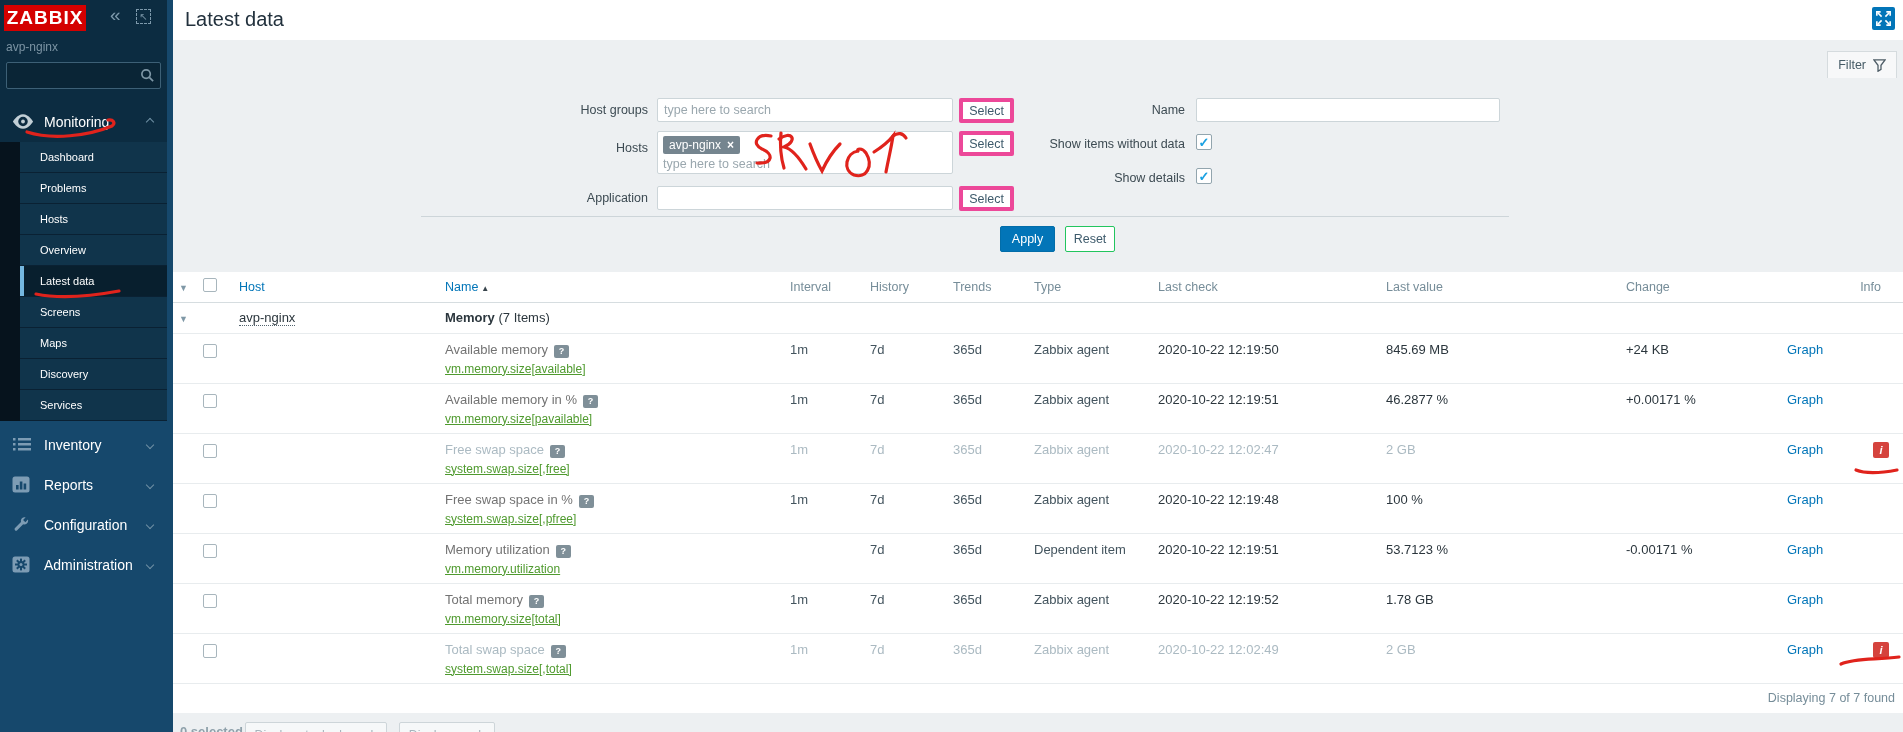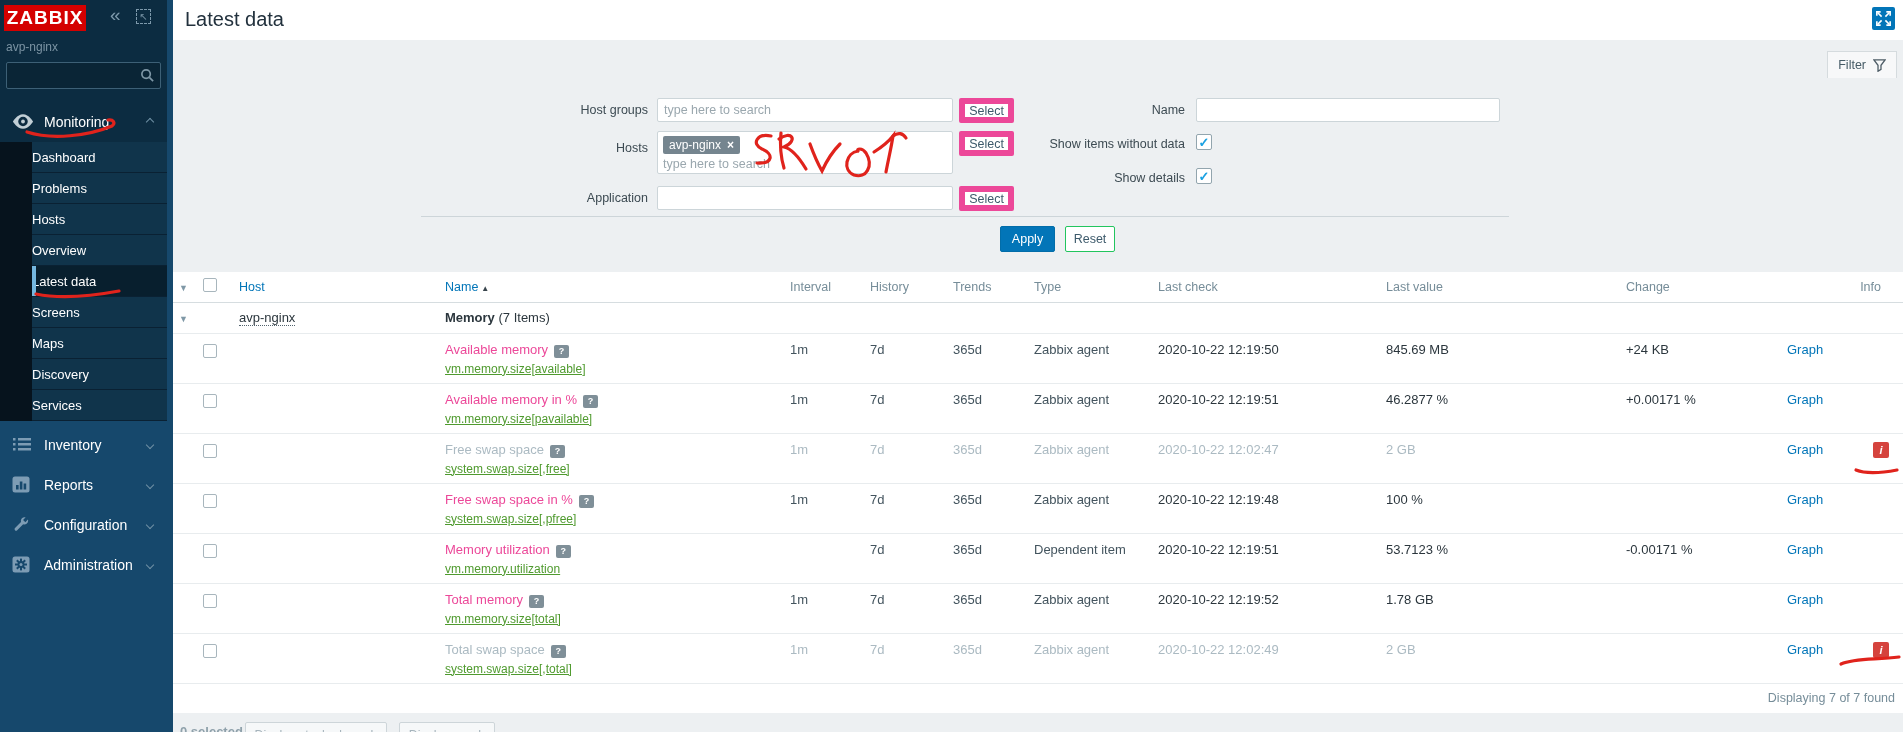--- a/index.html
+++ b/index.html
@@ -24,22 +24,22 @@
 
   .section-row { position:absolute; left:0; width:167px; height:32px; display:flex; align-items:center;
                  padding-left:12px; cursor:pointer; }
   .section-row .icon { width:24px; height:18px; margin-right:8px; flex:0 0 24px; }
   .section-label { color:#fff; font-size:14px; flex:1; }
   .chev { width:6px; height:6px; border-right:1.6px solid #6f90a5; border-bottom:1.6px solid #6f90a5; margin-right:14px; }
   .chev.up { transform:rotate(-135deg); }
   .chev.down { transform:rotate(45deg); }
 
   .submenu { position:absolute; left:0; top:142px; width:167px; background:#06131d; }
-  .subitem { margin-left:32px; height:31px; line-height:31px; background:#10344b;
-             border-bottom:1px solid #0a2133; color:#fff; font-size:13px; cursor:pointer; position:relative; }
+  .subitem { margin-left:20px; height:31px; line-height:31px; padding-left:20px; background:#10344b;
+             border-bottom:1px solid #0a2133; color:#fff; font-size:11px; cursor:pointer; position:relative; }
   .subitem.selected { background:#081f2e; }
   .subitem.selected::before { content:""; position:absolute; left:0; top:0; bottom:0; width:4px; background:#74b7e0; }
 
   .bsection { position:absolute; left:0; width:167px; height:40px; display:flex; align-items:center;
               padding-left:12px; cursor:pointer; }
   .bsection .icon { width:24px; height:18px; margin-right:8px; flex:0 0 24px; }
 
   
   .main { position:absolute; left:167px; top:0; right:0; height:732px; }
   .titlebar { position:absolute; left:0; top:0; right:0; height:40px; background:#fff; }
@@ -49,21 +49,21 @@
   .content { position:absolute; left:0; top:40px; right:0; bottom:0; background:#edf0f2; }
 
   
   .filter-tab { position:absolute; right:6px; top:11px; height:27px; padding:0 10px; background:#f7f8f9;
                 border:1px solid #d5dbde; border-bottom:none; display:flex; align-items:center; gap:7px;
                 font-size:12.5px; color:#455b66; cursor:pointer; }
   .flabel { position:absolute; width:200px; text-align:right; font-size:12.5px; color:#3c4a52; }
   .tinput { position:absolute; height:24px; background:#fff; border:1px solid #ccd5d9; border-radius:2px;
             font-size:12.5px; color:#2b363d; padding:0 6px; font-family:"Liberation Sans",sans-serif; }
   .tinput::placeholder { color:#9aa7ae; }
-  .selectbtn { position:absolute; width:55px; height:25px; background:#fff; border:6px solid #ec4899;
+  .selectbtn { position:absolute; width:55px; height:25px; background:#fff; border:4px solid #ec4899;
                border-radius:2px; font-size:12.5px; color:#3d5a6b; cursor:pointer; }
   .hostsbox { position:absolute; left:490px; top:91px; width:296px; height:43px; background:#fff;
               border:1px solid #ccd5d9; border-radius:2px; padding:3px 5px; }
   .chip { display:inline-flex; align-items:center; gap:6px; background:#75858f; color:#fff; border-radius:2px;
           font-size:12px; padding:2px 6px; }
   .chip .x { font-weight:bold; cursor:pointer; font-size:12px; }
   .hosts-ph { display:block; margin-top:3px; font-size:12.5px; color:#9aa7ae; }
   .checkbox { position:absolute; width:16px; height:16px; background:#fff; border:1px solid #92a5ae;
               border-radius:2px; cursor:pointer; text-align:center; line-height:14px; }
   .checkbox.checked::after { content:"\2713"; color:#1ba1e2; font-size:13px; font-weight:bold; }
@@ -80,21 +80,21 @@
   thead th { height:30px; vertical-align:middle; font-weight:400; font-size:12.5px; color:#768d99;
              border-bottom:1px solid #d6dde0; }
   th.link, .hostlink { color:#0275b8; }
   .hostlink { cursor:pointer; border-bottom:1px dotted #51626d; color:#2b363d; }
   .tri { color:#7f98a6; font-size:9px; cursor:pointer; }
   .sort-ic { font-size:8px; color:#38444c; margin-left:3px; }
   tr.group-row td { height:31px; vertical-align:middle; border-bottom:1px solid #e8ecee; }
   tr.irow td { height:50px; padding-top:8px; border-bottom:1px solid #e8ecee; color:#43545e; }
   tr.irow td.c-dark { color:#2b363d; }
   .nline { white-space:nowrap; }
-  .nm { color:#ec4899; }
+  .nm { color:#737373; }
   .help { display:inline-block; margin-left:6px; width:15px; height:13px; background:#7f8f98; color:#fff;
           font-size:9px; font-weight:bold; text-align:center; line-height:13px; border-radius:2px; cursor:pointer; }
   .key { display:inline-block; margin-top:4px; font-size:12px; color:#4f9a2e; text-decoration:underline; cursor:pointer; }
   .glink { color:#0275b8; cursor:pointer; font-size:13px; }
   .cb { display:inline-block; width:14px; height:14px; background:#fff; border:1px solid #a8b6bd;
         border-radius:2px; cursor:pointer; margin-top:2px; }
   .cbh { display:inline-block; width:14px; height:14px; background:#fff; border:1px solid #a8b6bd;
          border-radius:2px; cursor:pointer; }
   .infoicon { display:inline-block; width:16px; height:16px; background:#d5433d; color:#fff; font-weight:bold;
               font-size:11px; font-style:italic; text-align:center; line-height:16px; border-radius:2px; cursor:pointer; }

